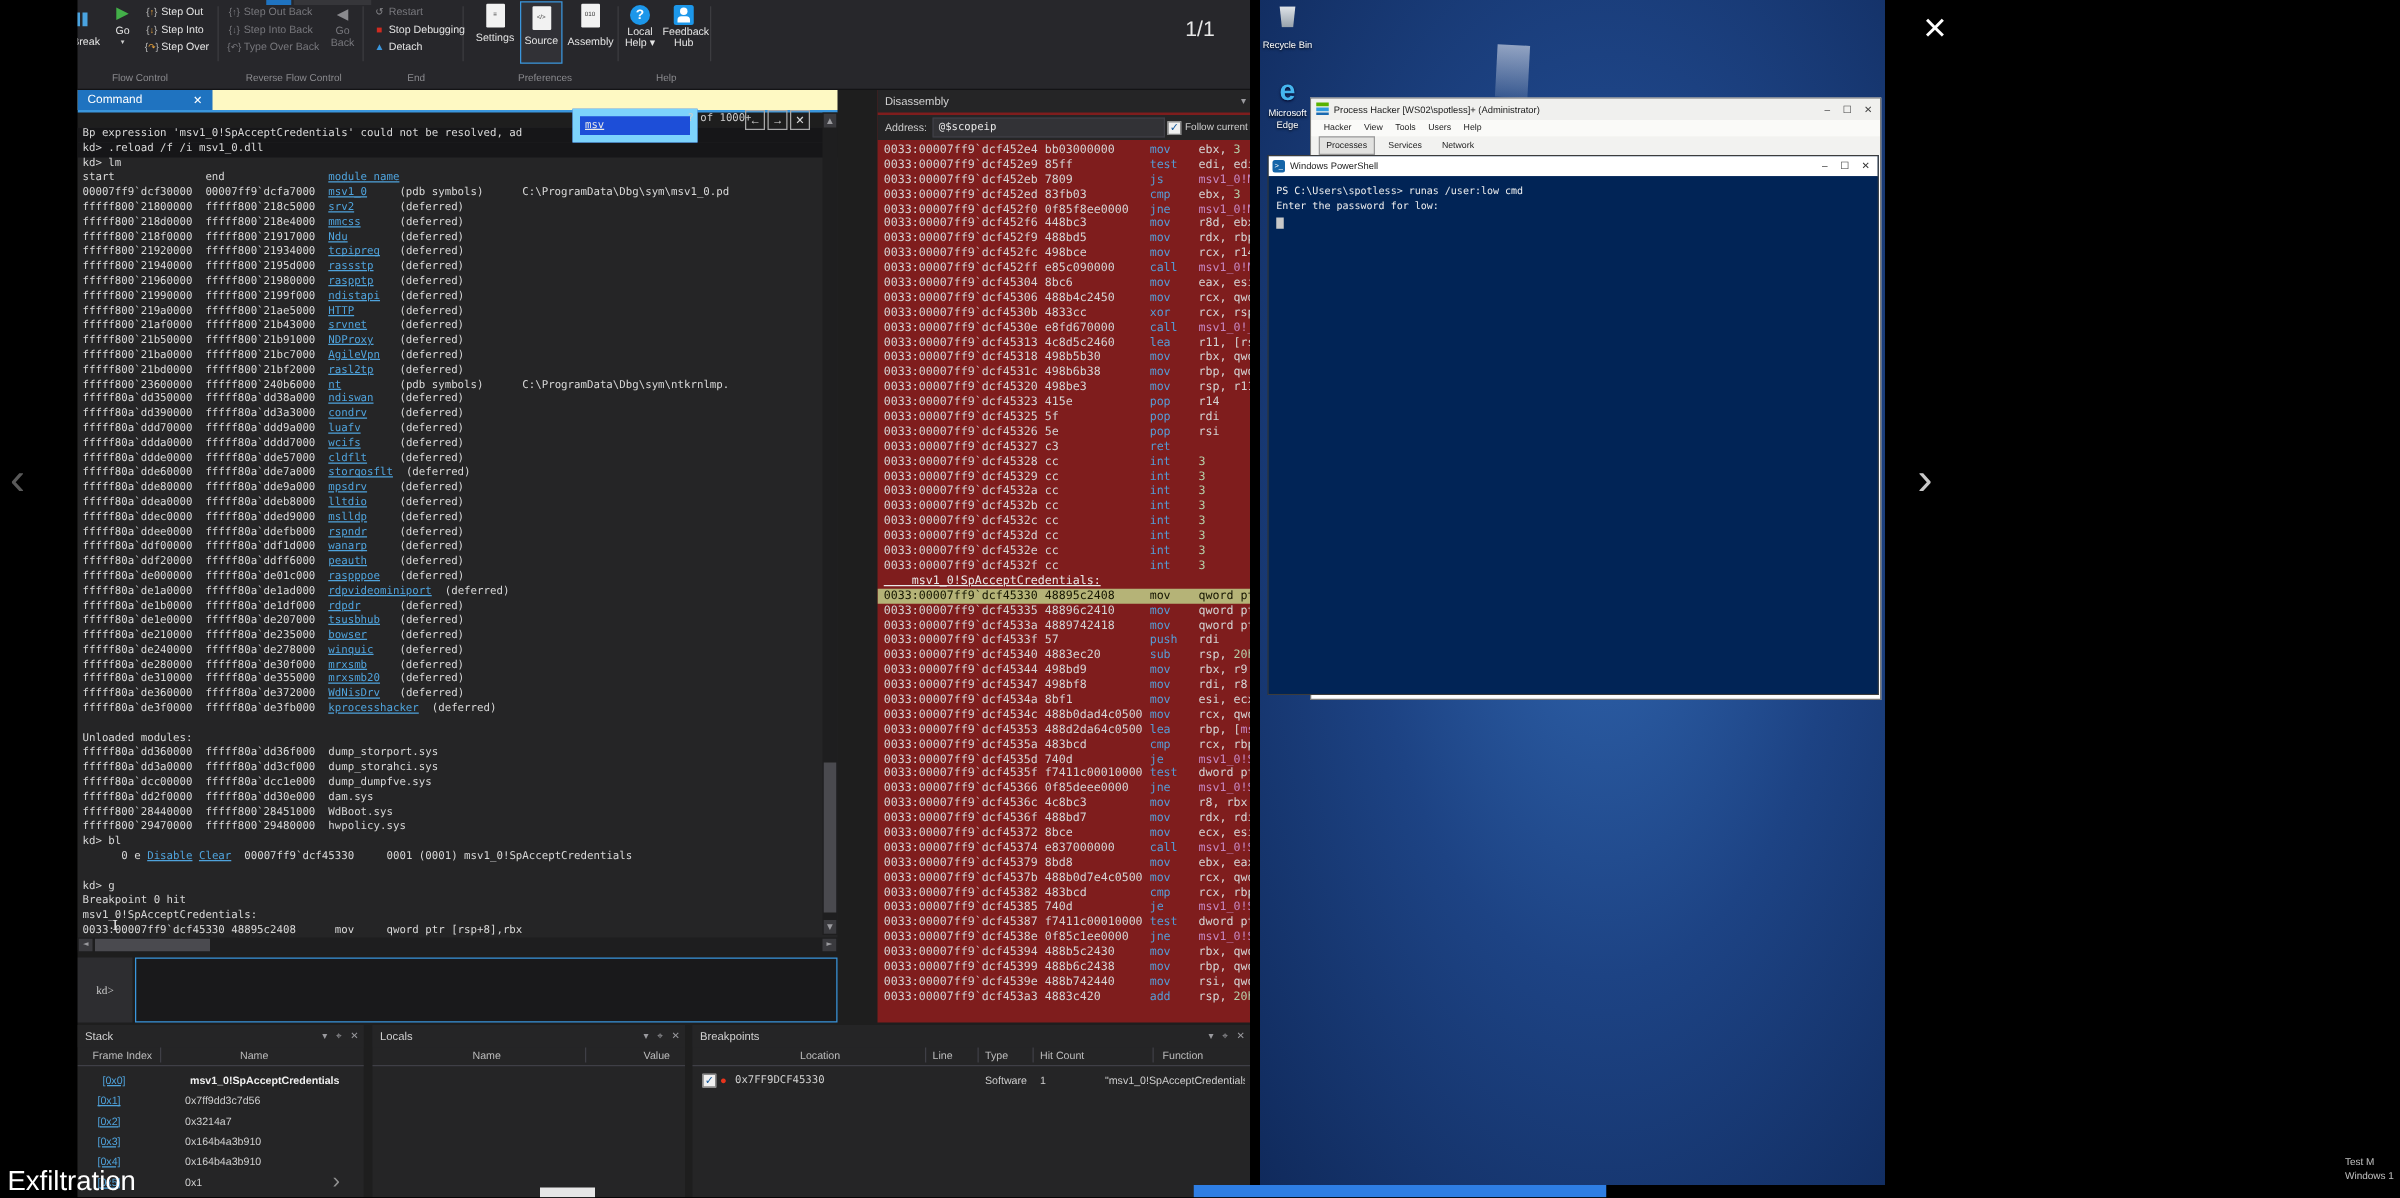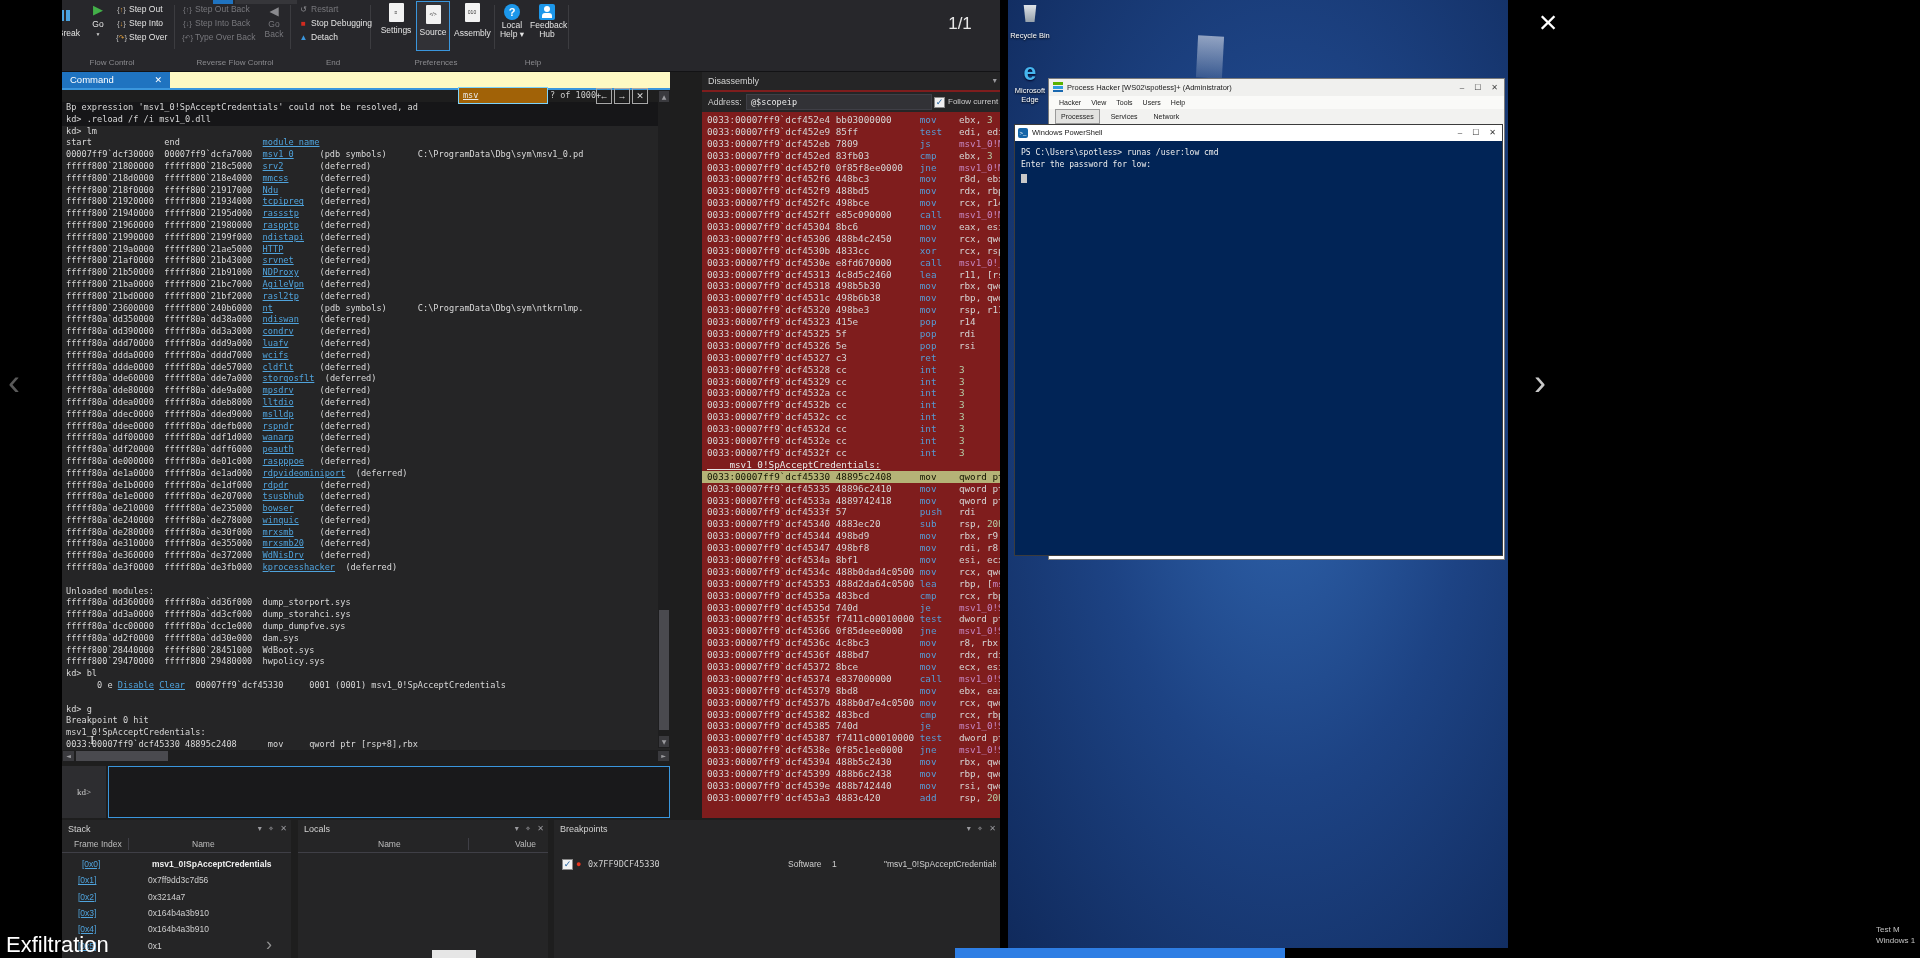--- a/index.html
+++ b/index.html
@@ -77,21 +77,21 @@
   .phtab{display:inline-block;margin-left:6px;padding:0 5px;height:13px;}
   .phtab.sel{background:#e2e2e0;border:1px solid #9a9a9a;}
   .winbtns{position:absolute;top:0;right:6px;font-size:8px;color:#444;}
   .winbtns span{margin-left:10px;}
   .pswin{position:absolute;left:6px;top:124px;width:489px;height:432px;background:#012456;border:1px solid #3c3c3c;box-sizing:border-box;}
   .pstitle{position:absolute;left:0;top:0;width:100%;height:16px;background:#ffffff;color:#1a1a1a;font-size:7.5px;line-height:16px;}
   .psbody{position:absolute;left:0;top:16px;right:0;bottom:0;background:#012456;color:#eeeeee;
           font-size:8px;line-height:12px;padding:6px;font-family:"DejaVu Sans Mono",monospace;white-space:pre;}
   
   .findbar{left:458px;top:87px;z-index:6;}
-  .findinput{position:absolute;left:0;top:0;width:84px;height:15px;background:#a16207;border:1px solid #7dd3fc;
+  .findinput{position:absolute;left:0;top:0;width:84px;height:15px;background:#1d4ed8;border:6px solid #7dd3fc;
              color:#e8e8e8;font-size:8.5px;line-height:15px;padding-left:4px;text-decoration:underline;}
   .findcount{position:absolute;left:92px;top:3px;color:#cccccc;font-size:8.5px;white-space:nowrap;}
   .findbtn{position:absolute;top:1px;width:14px;height:14px;border:1px solid #a8a8a8;color:#d8d8d8;
            font-size:9px;line-height:14px;text-align:center;}
   .chrome{z-index:7;color:#fff;}
   .beam{position:absolute;left:189px;top:36px;width:26px;height:42px;
         background:linear-gradient(rgba(225,230,240,.6),rgba(170,185,205,.2));transform:rotate(3deg);}
 </style>
 </head>
 <body>
@@ -382,20 +382,31 @@
         <span style="right:12px;">Value</span>
         <span class="csep" style="left:170px;"></span>
       </div>
     </div>
 
     <div class="bpanel" style="left:492px;width:446px;">
       <div class="panel-h">
         <span class="t">Breakpoints</span>
         <span class="picons"><span>▾</span><span>⌖</span><span>✕</span></span>
       </div>
+      <div class="colhead">
+        <span style="left:86px;">Location</span>
+        <span style="left:192px;">Line</span>
+        <span style="left:234px;">Type</span>
+        <span style="left:278px;">Hit Count</span>
+        <span style="left:376px;">Function</span>
+        <span class="csep" style="left:186px;"></span>
+          <span class="csep" style="left:228px;"></span>
+        <span class="csep" style="left:272px;"></span>
+          <span class="csep" style="left:368px;"></span>
+      </div>
       <div class="srow" style="left:0;top:36px;width:446px;">
         <span class="chk" style="left:8px;top:3px;">✓</span>
         <span style="position:absolute;left:22px;color:#e8341c;font-size:9px;">●</span>
         <span style="position:absolute;left:34px;" class="mono">0x7FF9DCF45330</span>
         <span style="position:absolute;left:234px;">Software</span>
         <span style="position:absolute;left:278px;">1</span>
         <span style="position:absolute;left:330px;width:112px;overflow:hidden;white-space:nowrap;">"msv1_0!SpAcceptCredentials"</span>
       </div>
     </div>
   </div>

